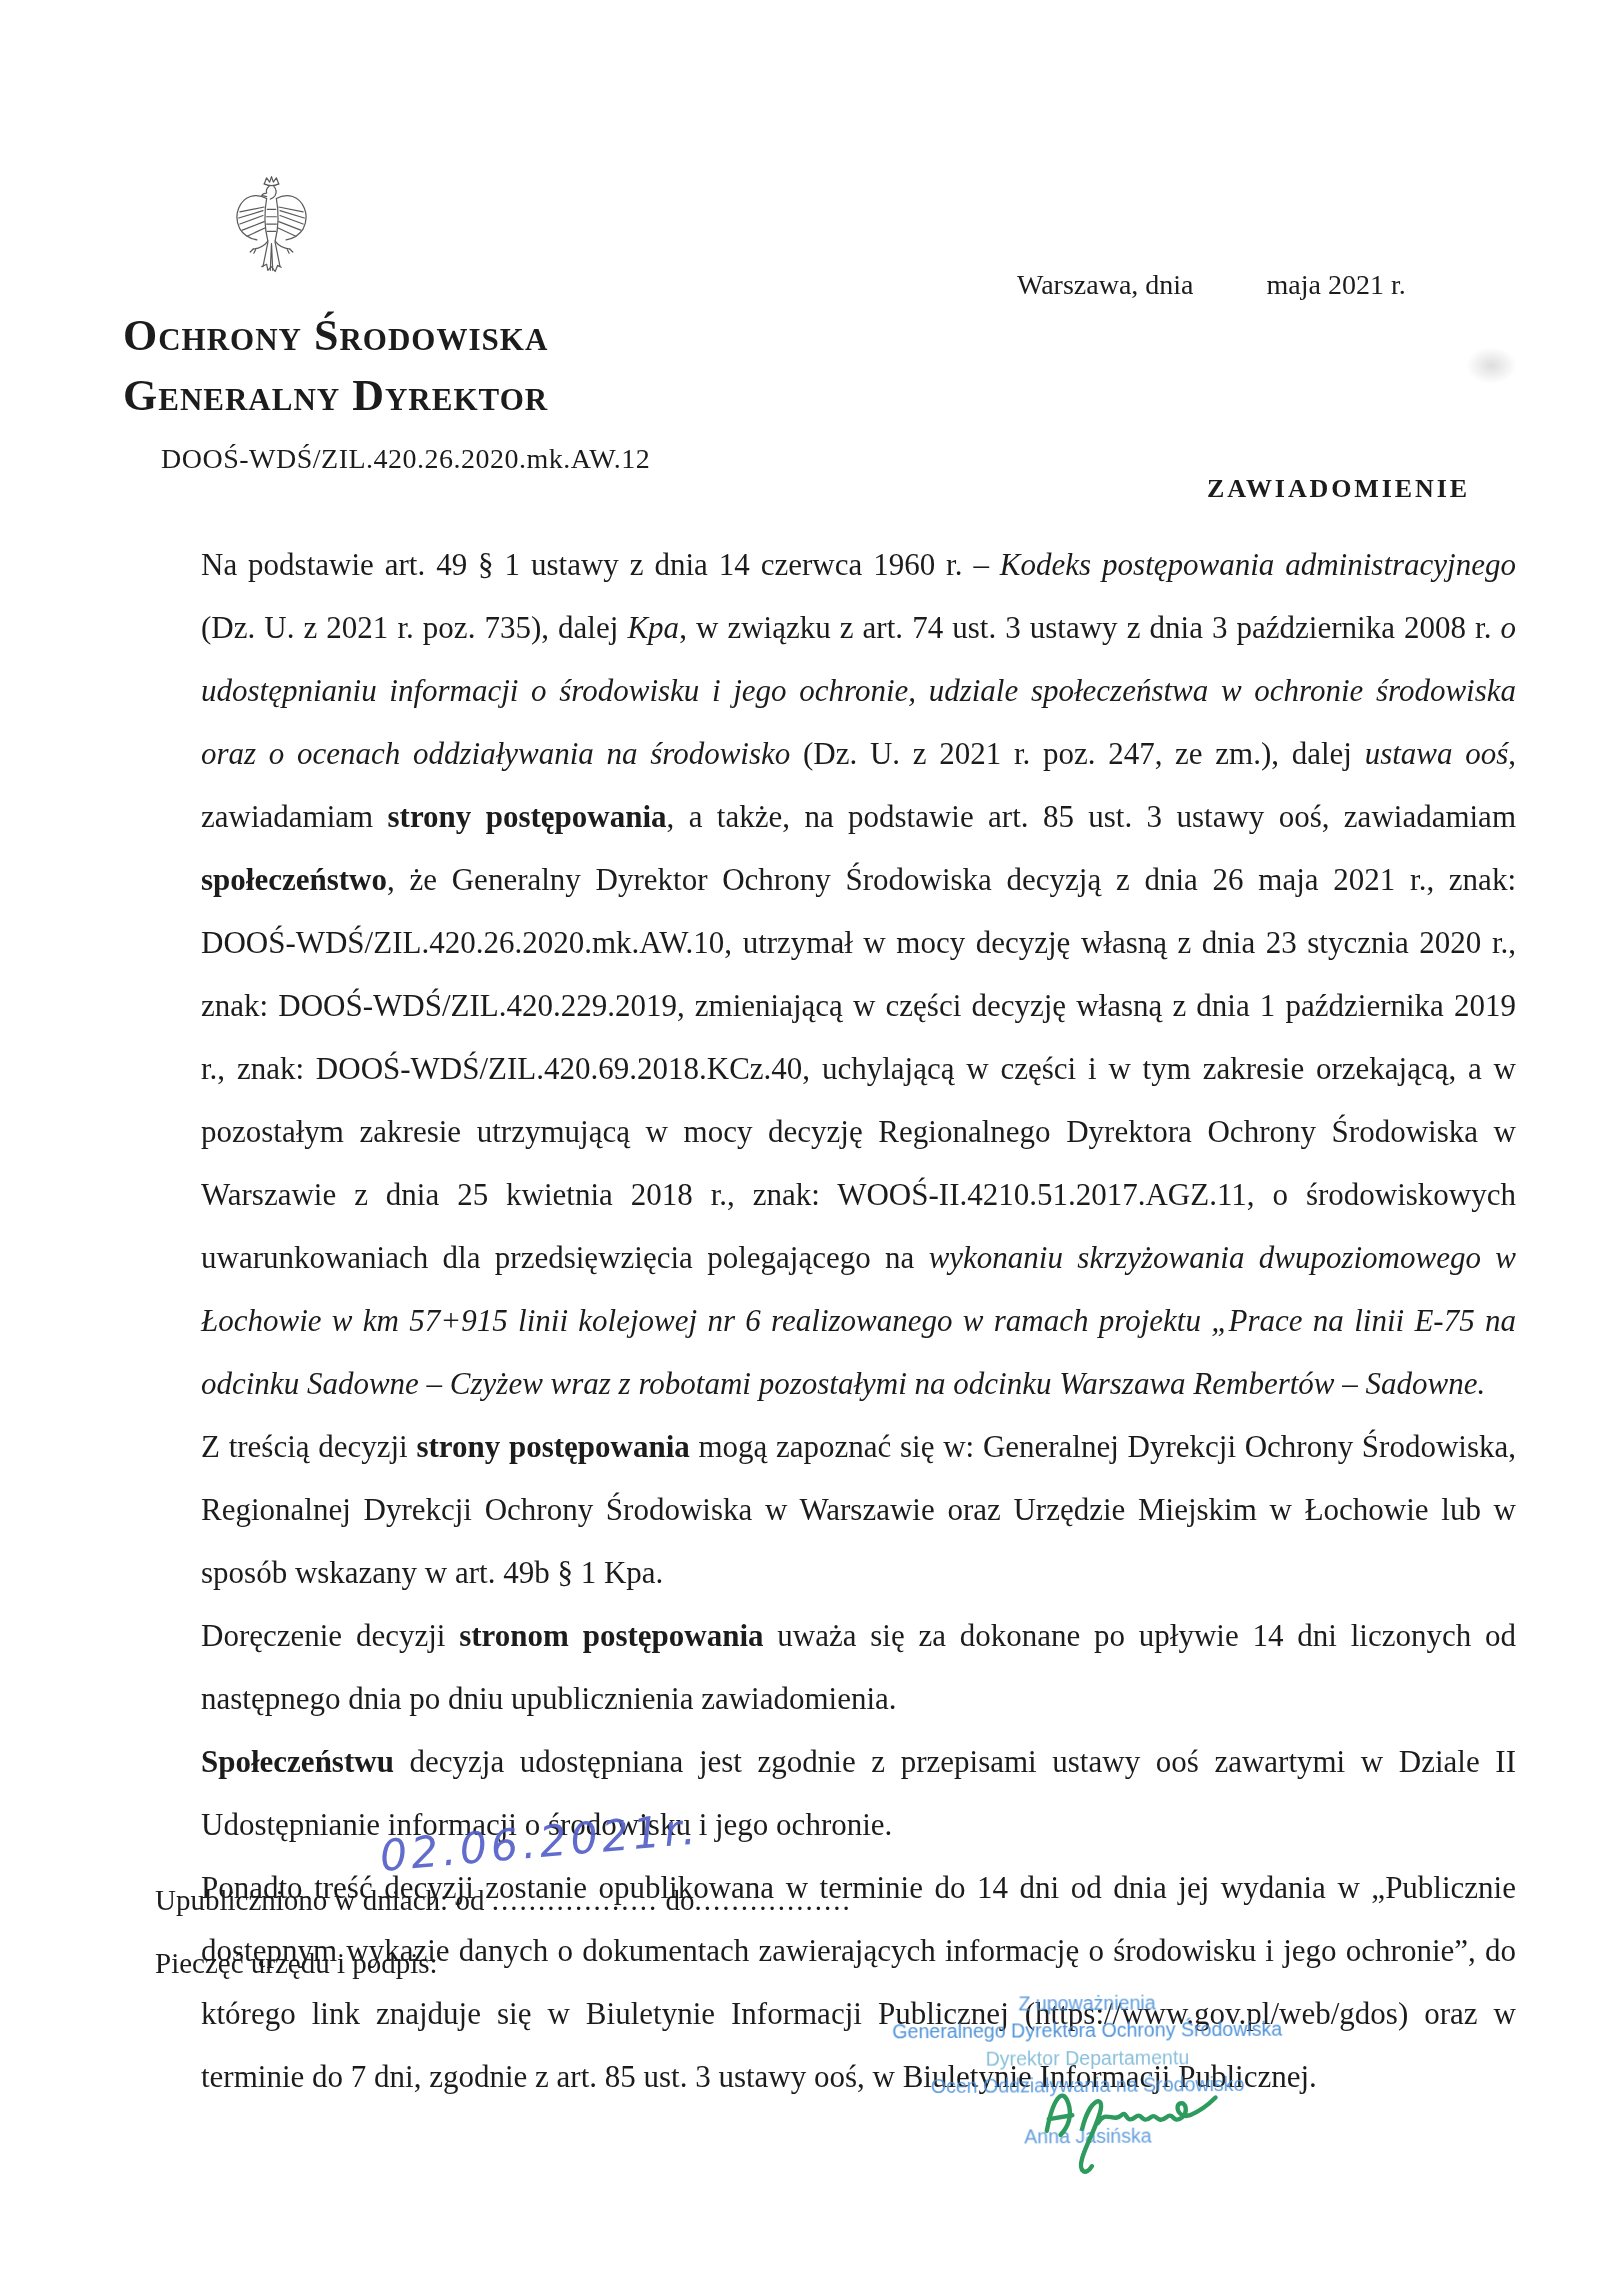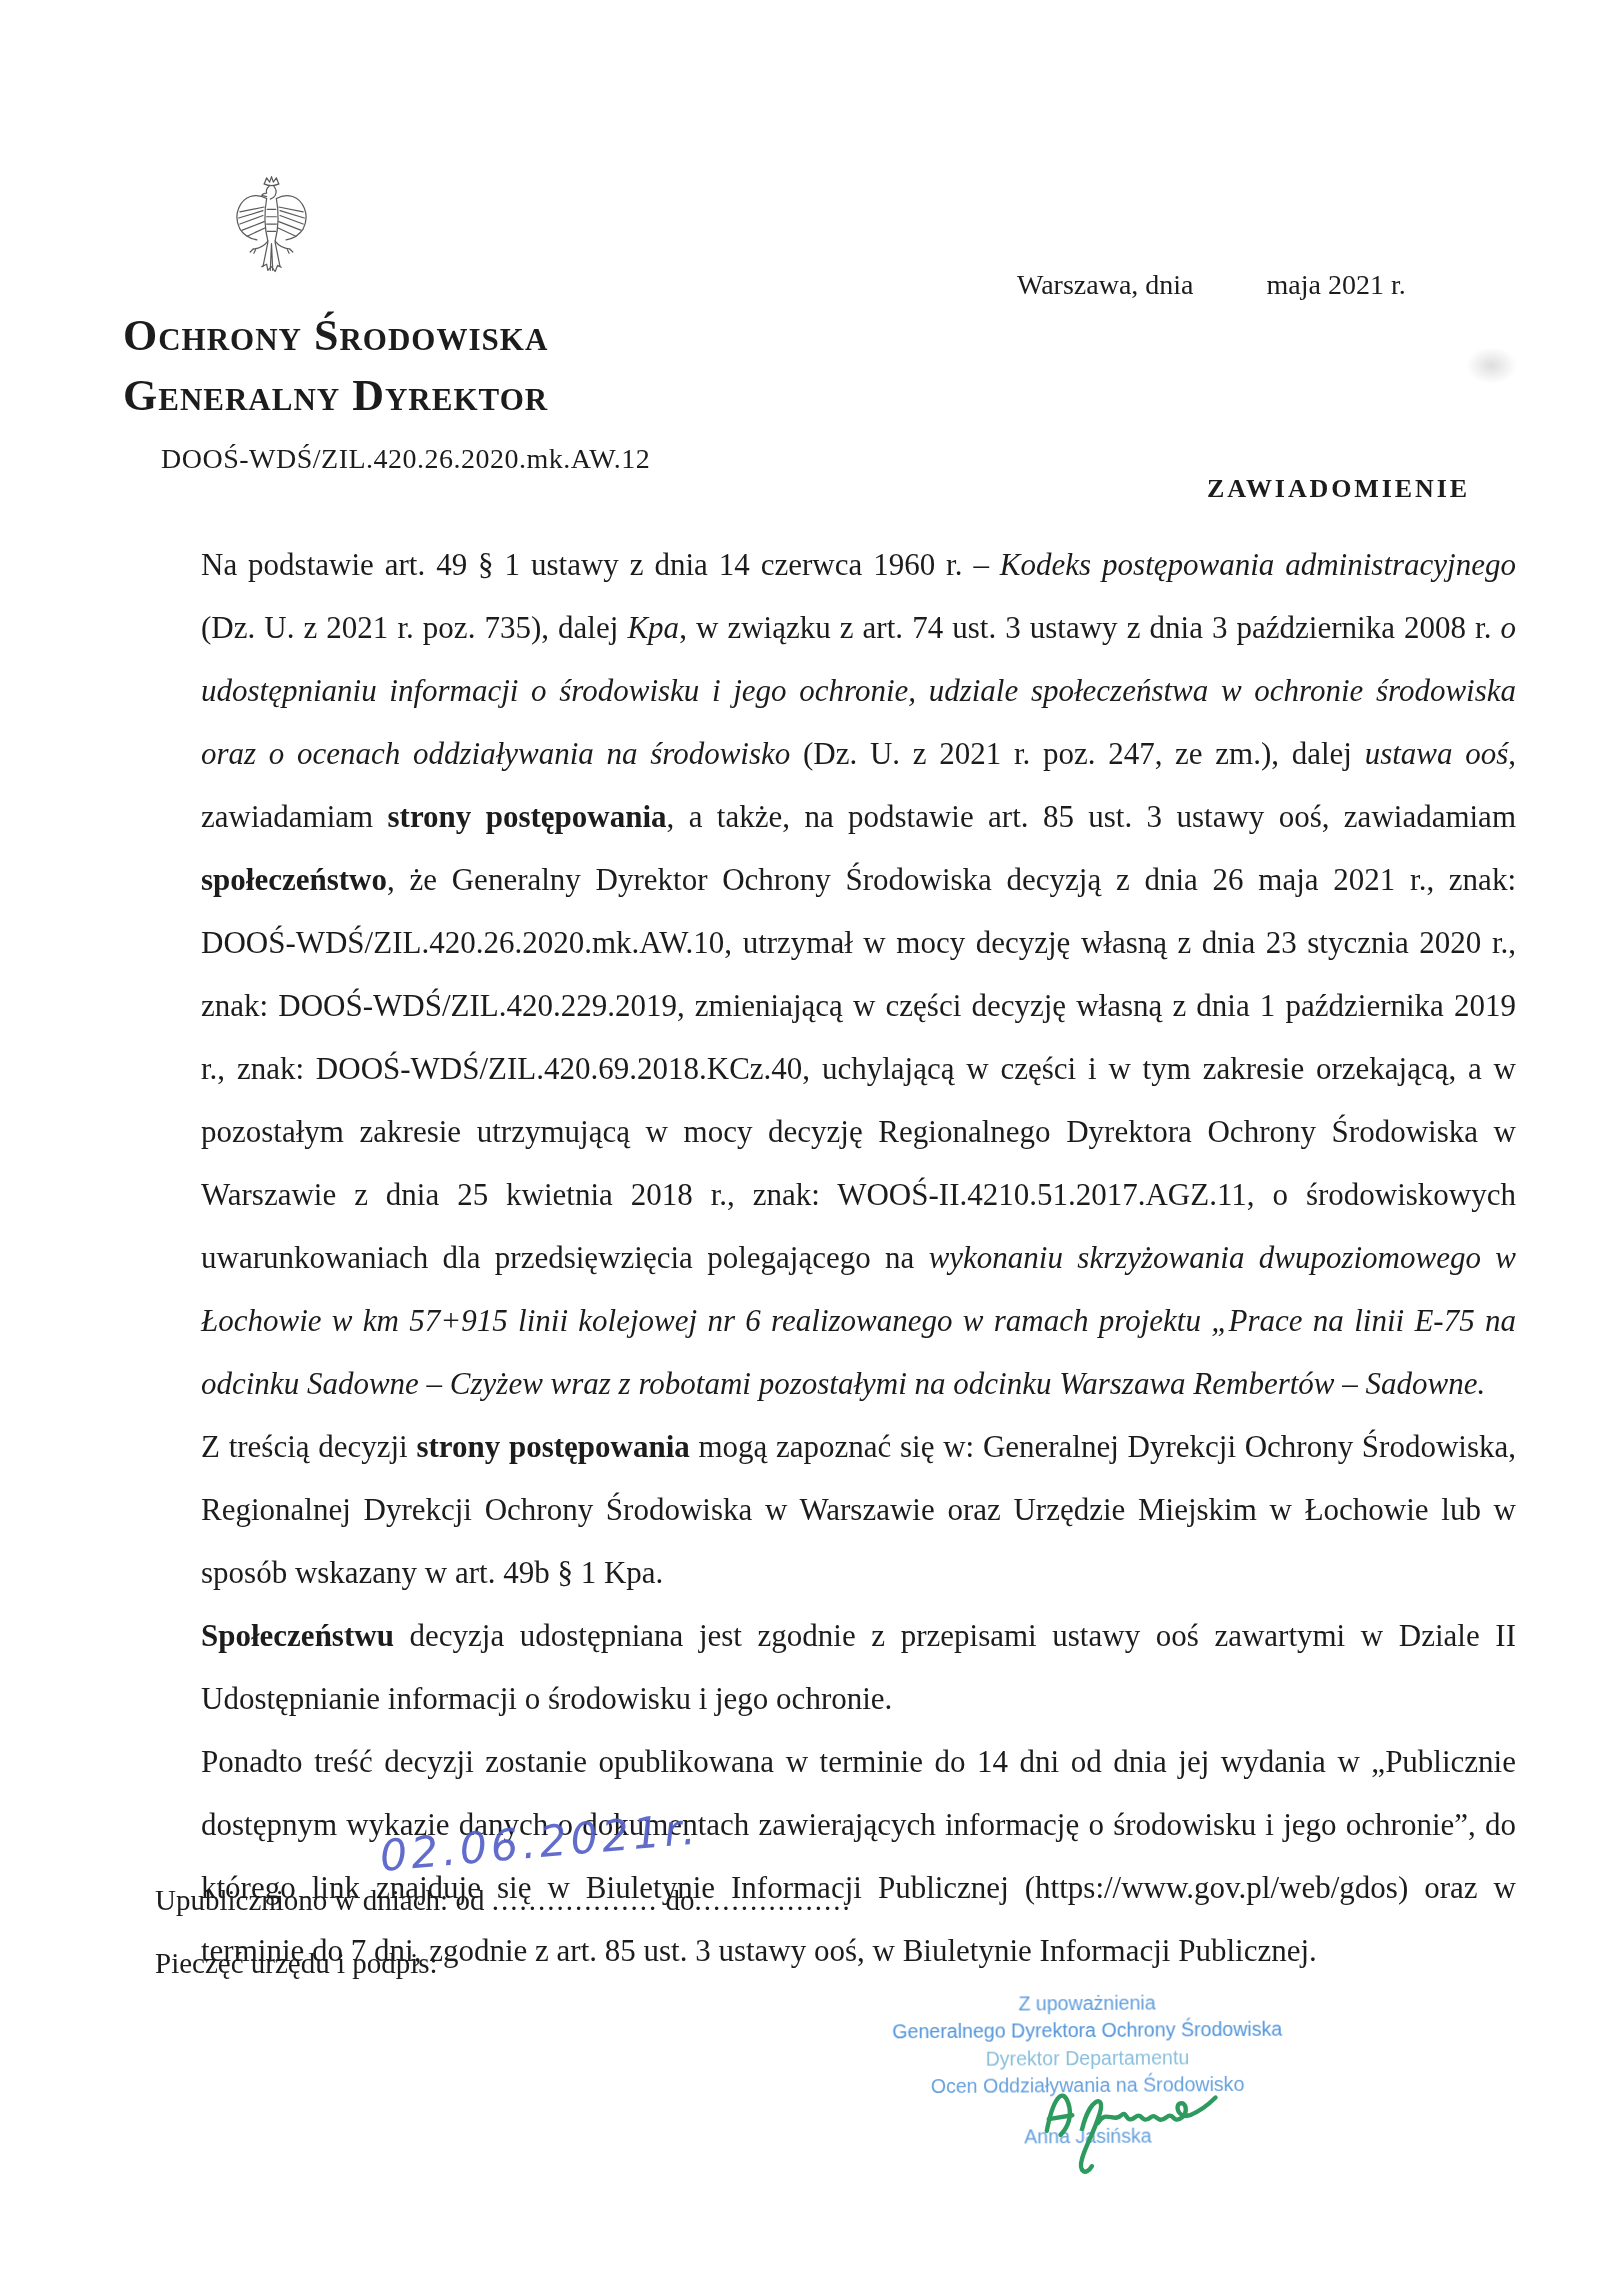--- a/index.html
+++ b/index.html
@@ -79,20 +79,21 @@
     <div>Generalny Dyrektor</div>
   </div>
 
   <div class="refnum">DOOŚ-WDŚ/ZIL.420.26.2020.mk.AW.12</div>
 
   <div class="doc-title">ZAWIADOMIENIE</div>
 
   <div class="body-text">
       <p><span>Na podstawie art. 49 § 1 ustawy z dnia 14 czerwca 1960 r. – </span><span class="it">Kodeks postępowania administracyjnego</span><span> (Dz. U. z 2021 r. poz. 735), dalej </span><span class="it">Kpa</span><span>, w związku z art. 74 ust. 3 ustawy z dnia 3 października 2008 r. </span><span class="it">o udostępnianiu informacji o środowisku i jego ochronie, udziale społeczeństwa w ochronie środowiska oraz o ocenach oddziaływania na środowisko</span><span> (Dz. U. z 2021 r. poz. 247, ze zm.), dalej </span><span class="it">ustawa ooś</span><span>, zawiadamiam </span><span class="bd">strony postępowania</span><span>, a także, na podstawie art. 85 ust. 3 ustawy ooś, zawiadamiam </span><span class="bd">społeczeństwo</span><span>, że Generalny Dyrektor Ochrony Środowiska decyzją z dnia 26 maja 2021 r., znak: DOOŚ-WDŚ/ZIL.420.26.2020.mk.AW.10, utrzymał w mocy decyzję własną z dnia 23 stycznia 2020 r., znak: DOOŚ-WDŚ/ZIL.420.229.2019, zmieniającą w części decyzję własną z dnia 1 października 2019 r., znak: DOOŚ-WDŚ/ZIL.420.69.2018.KCz.40, uchylającą w części i w tym zakresie orzekającą, a w pozostałym zakresie utrzymującą w mocy decyzję Regionalnego Dyrektora Ochrony Środowiska w Warszawie z dnia 25 kwietnia 2018 r., znak: WOOŚ-II.4210.51.2017.AGZ.11, o środowiskowych uwarunkowaniach dla przedsięwzięcia polegającego na </span><span class="it">wykonaniu skrzyżowania dwupoziomowego w Łochowie w km 57+915 linii kolejowej nr 6 realizowanego w ramach projektu „Prace na linii E-75 na odcinku Sadowne – Czyżew wraz z robotami pozostałymi na odcinku Warszawa Rembertów – Sadowne.</span></p>
       <p><span>Z treścią decyzji </span><span class="bd">strony postępowania</span><span> mogą zapoznać się w: Generalnej Dyrekcji Ochrony Środowiska, Regionalnej Dyrekcji Ochrony Środowiska w Warszawie oraz Urzędzie Miejskim w Łochowie lub w sposób wskazany w art. 49b § 1 Kpa.</span></p>
+      <p><span>Doręczenie decyzji </span><span class="bd">stronom postępowania</span><span> uważa się za dokonane po upływie 14 dni liczonych od następnego dnia po dniu upublicznienia zawiadomienia.</span></p>
       <p><span class="bd">Społeczeństwu</span><span> decyzja udostępniana jest zgodnie z przepisami ustawy ooś zawartymi w Dziale II Udostępnianie informacji o środowisku i jego ochronie.</span></p>
       <p><span>Ponadto treść decyzji zostanie opublikowana w terminie do 14 dni od dnia jej wydania w „Publicznie dostępnym wykazie danych o dokumentach zawierających informację o środowisku i jego ochronie”, do którego link znajduje się w Biuletynie Informacji Publicznej (https://www.gov.pl/web/gdos) oraz w terminie do 7 dni, zgodnie z art. 85 ust. 3 ustawy ooś, w Biuletynie Informacji Publicznej.</span></p>
     </div>
 
   <div class="published-line">
     <span>Upubliczniono w dniach: od</span>
     <span class="dots">..................</span>
     <span>do</span><span class="dots">.................</span>
   </div>
 

